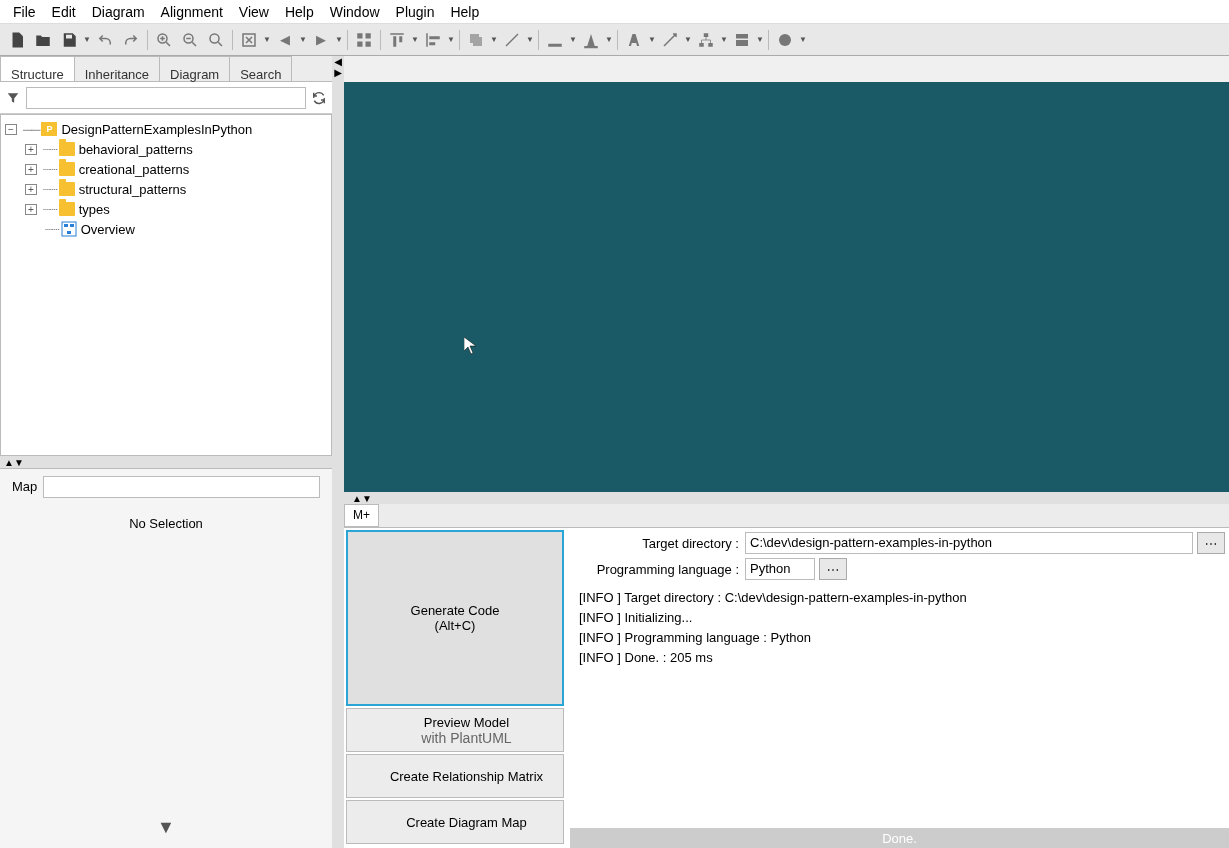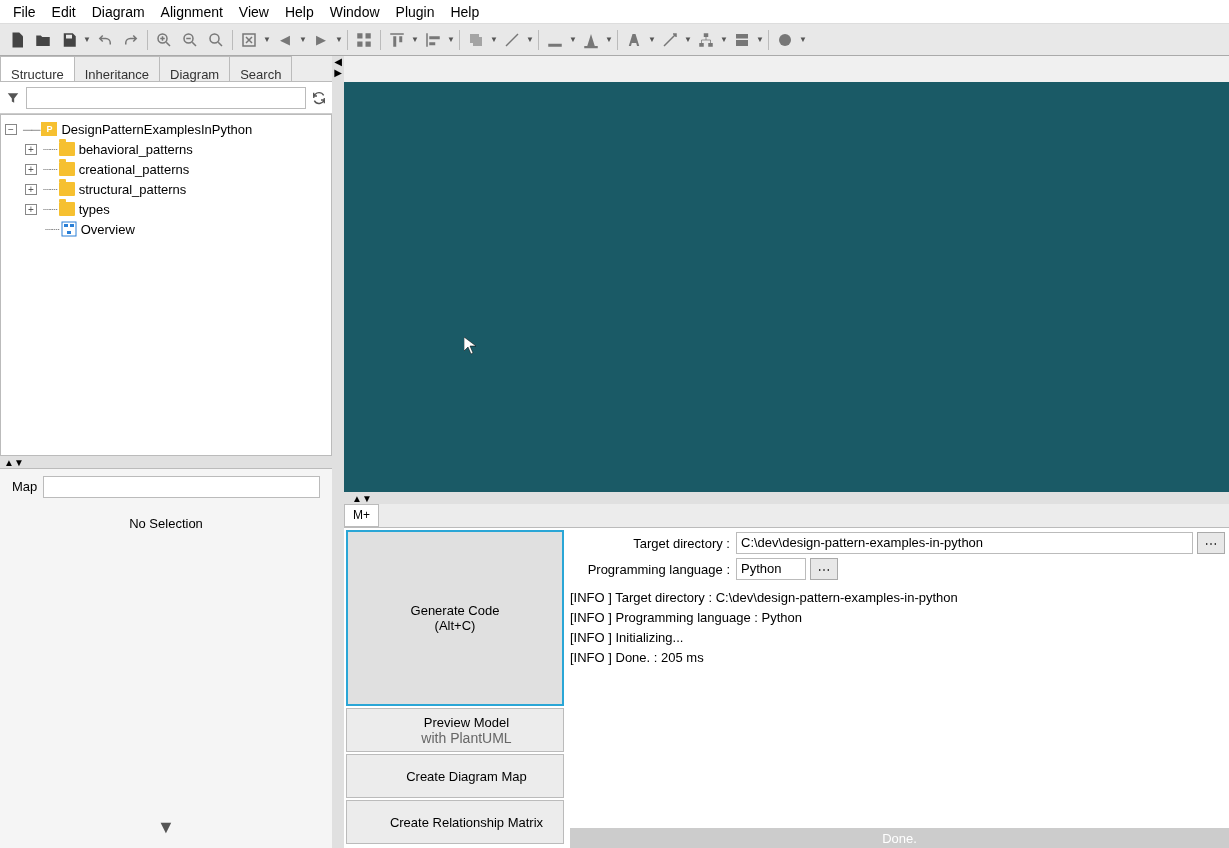--- a/index.html
+++ b/index.html
@@ -40,21 +40,21 @@
 .canvas { flex: 1; background: #1a5a66; position: relative; margin-top: 26px; min-height: 100px; }
 .cursor-icon { position: absolute; left: 120px; top: 255px; color: #fff; font-size: 16px; }
 .canvas-splitter { height: 12px; background: #e0e0e0; display: flex; align-items: center; padding-left: 8px; }
 .bottom-tabs { height: 24px; display: flex; background: #ececec; border-bottom: 1px solid #bbb; }
 .bottom-tab { padding: 3px 8px; border: 1px solid #bbb; background: #fff; font-size: 12px; cursor: pointer; }
 .bottom-content { flex: 0 0 320px; display: flex; background: #fff; }
 .btn-col { width: 222px; display: flex; flex-direction: column; padding: 2px; }
 .big-btn { border: 2px solid #2aa6d6; background: #e0e0e0; height: 176px; display: flex; flex-direction: column; align-items: center; justify-content: center; cursor: pointer; font-size: 14px; }
 .sml-btn { border: 1px solid #bbb; background: #ececec; height: 44px; margin-top: 2px; display: flex; flex-direction: column; align-items: center; justify-content: center; cursor: pointer; font-size: 14px; padding-left: 23px; }
 .sml-btn .sub { font-size: 14px; color: #666; }
-.info-col { flex: 1; display: flex; flex-direction: column; padding: 4px; font-size: 14px; }
+.info-col { flex: 1; display: flex; flex-direction: column; padding: 4px; font-size: 14px; margin-left: 9px; }
 .info-row { display: flex; align-items: center; margin-bottom: 4px; }
 .info-label { width: 160px; text-align: right; margin-right: 6px; }
 .info-val { flex: 1; border: 1px solid #bbb; padding: 2px 4px; background: #fff; height: 22px; }
 .ellipsis-btn { width: 28px; height: 22px; border: 1px solid #aaa; background: #e8e8e8; margin-left: 4px; display: flex; align-items: center; justify-content: center; cursor: pointer; }
 .log-area { flex: 1; margin-top: 4px; font-size: 14px; line-height: 20px; }
 .status-bar { position: absolute; bottom: 0; left: 570px; right: 0; height: 20px; background: #ccc; color: #fff; display: flex; align-items: center; justify-content: center; font-size: 13px; }
 </style>
 </head>
 <body>
 
@@ -316,41 +316,41 @@
       <div class="btn-col">
         <div class="big-btn">
           <span>Generate Code</span>
           <span>(Alt+C)</span>
         </div>
         <div class="sml-btn">
           <span>Preview Model</span>
           <span class="sub">with PlantUML</span>
         </div>
         <div class="sml-btn">
+          <span>Create Relationship Matrix</span>
+        </div>
+        <div class="sml-btn">
           <span>Create Diagram Map</span>
-        </div>
-        <div class="sml-btn">
-          <span>Create Relationship Matrix</span>
         </div>
       </div>
       <div class="info-col">
         <div class="info-row">
           <span class="info-label">Target directory :</span>
           <span class="info-val">C:\dev\design-pattern-examples-in-python</span>
           <span class="ellipsis-btn">⋯</span>
         </div>
         <div class="info-row">
           <span class="info-label">Programming language :</span>
           <span class="info-val" style="flex:0 0 70px">Python</span>
           <span class="ellipsis-btn">⋯</span>
         </div>
         <div class="log-area">
           <div>[INFO ] Target directory : C:\dev\design-pattern-examples-in-python</div>
+          <div>[INFO ] Initializing...</div>
           <div>[INFO ] Programming language : Python</div>
-          <div>[INFO ] Initializing...</div>
           <div>[INFO ] Done. : 205 ms</div>
         </div>
       </div>
     </div>
   </div>
 </div>
 
 <div class="status-bar">
   <span>Done.</span>
 </div>

